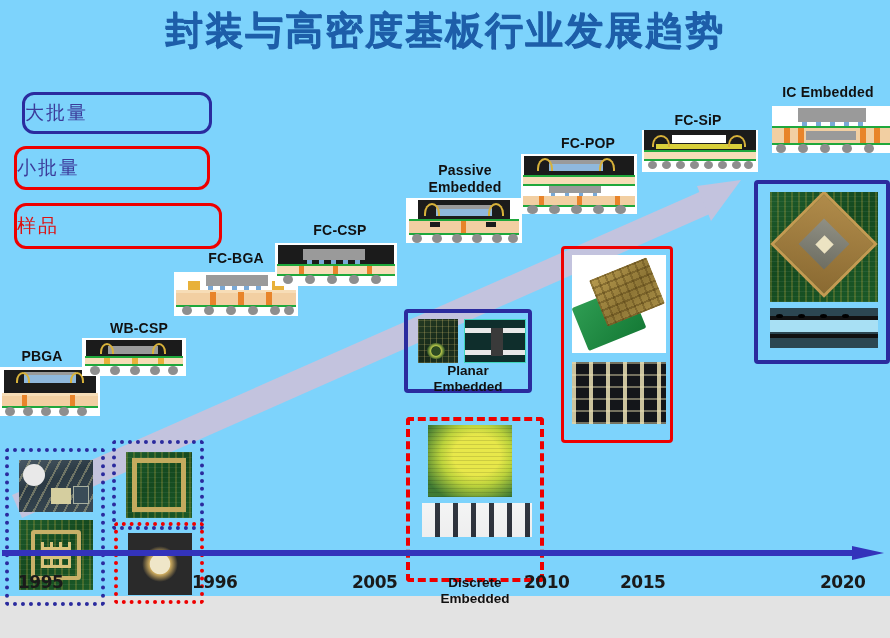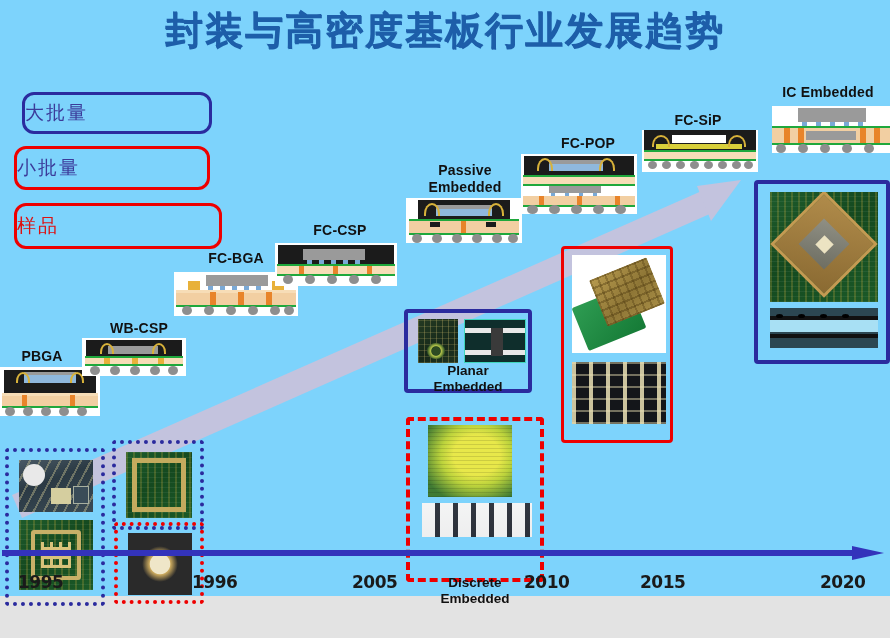--- a/index.html
+++ b/index.html
@@ -441,16 +441,16 @@
 
   <svg id="year-axis-line" viewBox="0 0 890 14">
     <line x1="2" y1="7" x2="858" y2="7" stroke="#3333bb" stroke-width="6"></line>
     <polygon points="884,7 852,0 852,14" fill="#3333bb"></polygon>
   </svg>
 
   <div class="year-tick" style="left:18px;">1995</div>
   <div class="year-tick" style="left:192px;">1996</div>
   <div class="year-tick" style="left:352px;">2005</div>
   <div class="year-tick" style="left:524px;">2010</div>
-  <div class="year-tick" style="left:640px;">2015</div>
+  <div class="year-tick" style="left:620px;">2015</div>
   <div class="year-tick" style="left:820px;">2020</div>
 
 </div>
 
 </body></html>

